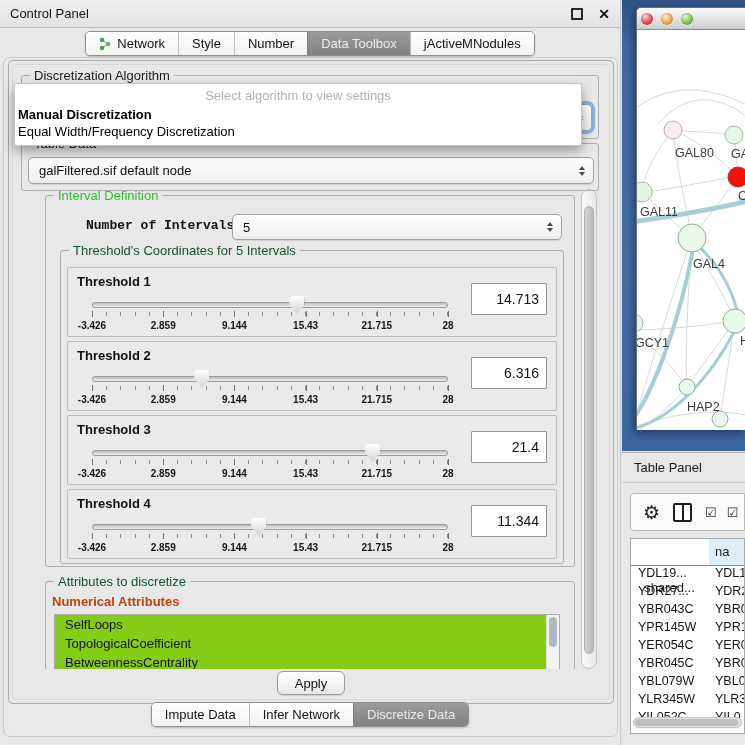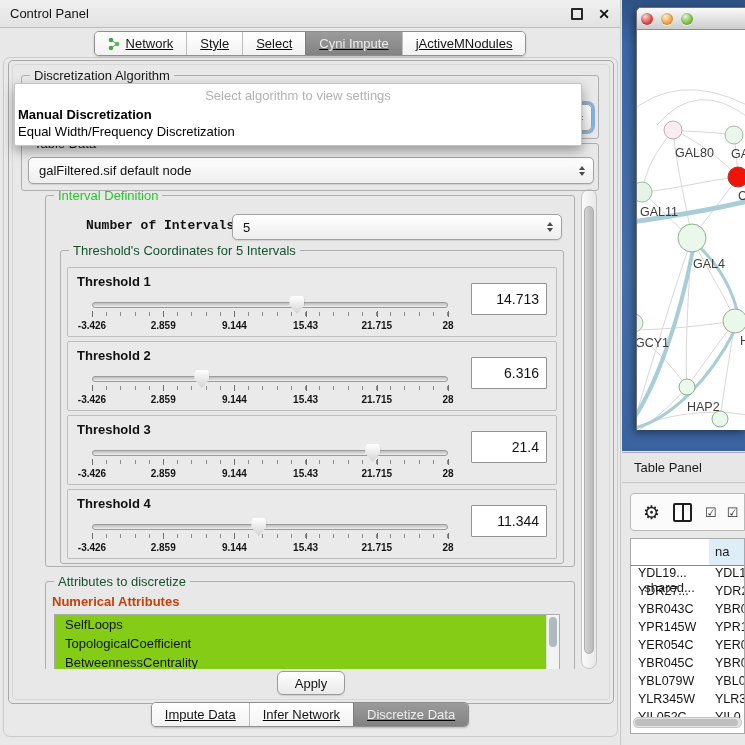--- a/index.html
+++ b/index.html
@@ -10,21 +10,21 @@
   .control-panel{position:absolute;left:0;top:0;width:620px;height:745px;background:#E8E8E8;border-right:1px solid #C9C9C9;}
   .titlebar{position:absolute;left:0;top:0;width:620px;height:28px;box-sizing:border-box;
             background:linear-gradient(#F0F0F0,#E2E2E2);border-bottom:1px solid #BDBDBD;
             display:flex;align-items:center;padding:12px 10px;font-size:13px;color:#141414;}
   .tb-title{flex:1;}
   .float-icon{width:8px;height:8px;border:2px solid #262626;border-radius:1px;display:inline-block;margin-right:15px;}
   .close-icon{font-size:14px;font-weight:bold;color:#141414;line-height:1;}
 
   .top-tabs{position:absolute;top:31px;left:0;width:620px;display:flex;justify-content:center;z-index:6;}
   .bottom-tabs{position:absolute;top:702px;left:0;width:620px;display:flex;justify-content:center;z-index:6;}
-  .seg{display:flex;border:1px solid #8F8F8F;border-radius:5px;background:#FFF;overflow:hidden;box-shadow:0 1px 2px rgba(0,0,0,0.2);text-decoration:underline;}
+  .seg{display:flex;border:1px solid #8F8F8F;border-radius:5px;background:#FFF;overflow:hidden;box-shadow:0 1px 2px rgba(0,0,0,0.2);}
   .seg-btn{display:flex;align-items:center;gap:6px;padding:4px 13px;font-size:13px;color:#141414;
            background:linear-gradient(#FFFFFF,#F2F2F2);border-left:1px solid #BDBDBD;white-space:nowrap;}
   .seg-btn:first-child{border-left:none;}
   .seg-btn.sel{background:linear-gradient(#9B9B9B,#828282);color:#ECECEC;border-left-color:#7E7E7E;}
 
   .outer-frame{position:absolute;left:3px;top:57px;width:613px;height:678px;border:1px solid #CBCBCB;border-radius:7px;background:#E9E9E9;}
   .main-box{position:absolute;left:8px;top:60px;width:604px;height:642px;border:1px solid #A8A8A8;border-radius:5px;background:#E8E8E8;}
   .inner-frame{position:absolute;inset:3px;border:1px solid #D8D8D8;border-radius:4px;pointer-events:none;}
 
   .group{position:absolute;border:1px solid #AEAEAE;border-radius:3px;box-sizing:border-box;}
@@ -143,24 +143,24 @@
               <circle cx="3" cy="11" r="2.3" fill="#46A546"></circle>
               <circle cx="9" cy="7" r="2.3" fill="#5CB85C"></circle>
             </svg>
           </span>
           <span>Network</span>
         </div>
         <div class="seg-btn">
             <span>Style</span>
           </div>
         <div class="seg-btn">
-            <span>Select</span>
+            <span>Number</span>
           </div>
         <div class="seg-btn sel">
-            <span>Cyni Impute</span>
+            <span>Data Toolbox</span>
           </div>
         <div class="seg-btn">
             <span>jActiveMNodules</span>
           </div>
       </div>
     </div>
 
     <div class="outer-frame"></div>
 
     <div class="main-box">

